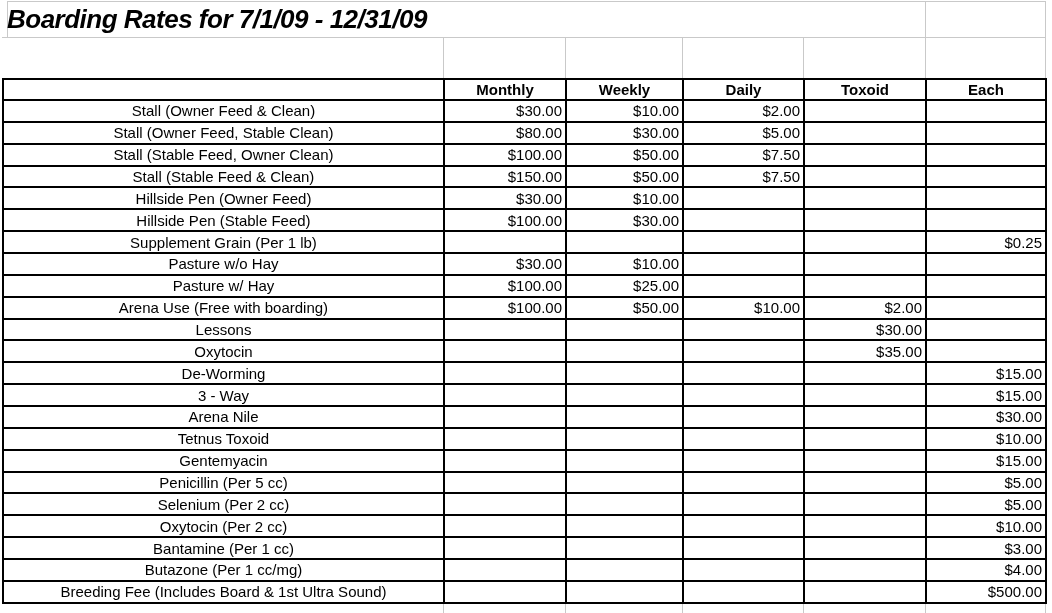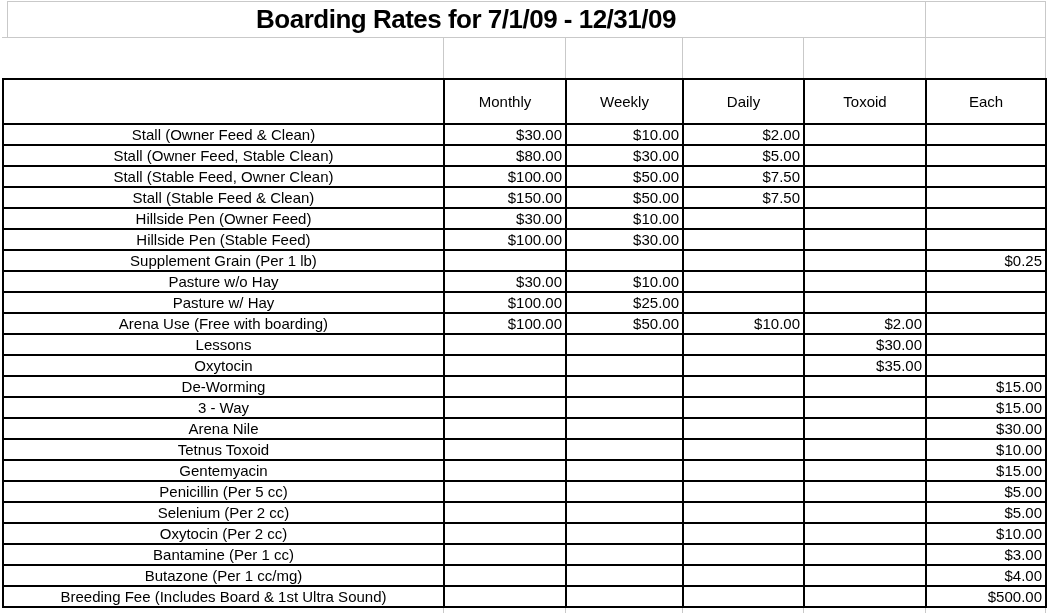--- a/index.html
+++ b/index.html
@@ -11,42 +11,42 @@
     overflow:hidden;
     color:#000;
   }
   
   .gl{position:absolute;background:#c9c9c9;}
   .gl.v{width:1px;}
   .gl.h{height:1px;}
   
   .title-cell{
     position:absolute;left:7px;top:1px;width:918px;height:36px;
-    display:flex;align-items:center;justify-content:center;
+    display:flex;align-items:center;font-style:italic;
   }
   .title-cell span{
     font-weight:bold;font-size:26px;line-height:1;letter-spacing:-0.5px;
     white-space:nowrap;
   }
   
   table.rates{
     position:absolute;left:2px;top:78px;
     width:1043px;height:526px;
     border-collapse:collapse;table-layout:fixed;
   }
   table.rates th, table.rates td{
     border:2px solid #000;
     font-size:15px;line-height:1;
     height:19px;
     padding:0 3px;
     overflow:hidden;white-space:nowrap;
     background:#fff;
   }
   table.rates th{
-    font-weight:normal;text-align:center;padding:12px;
+    font-weight:bold;text-align:center;padding:0;
   }
   td.c-label{text-align:center;}
   td.c-num{text-align:right;}
 </style>
 </head>
 <body>
 
 <div class="page">
 
   <div class="gl h" style="left:7px;top:1px;width:1039px;"></div>

